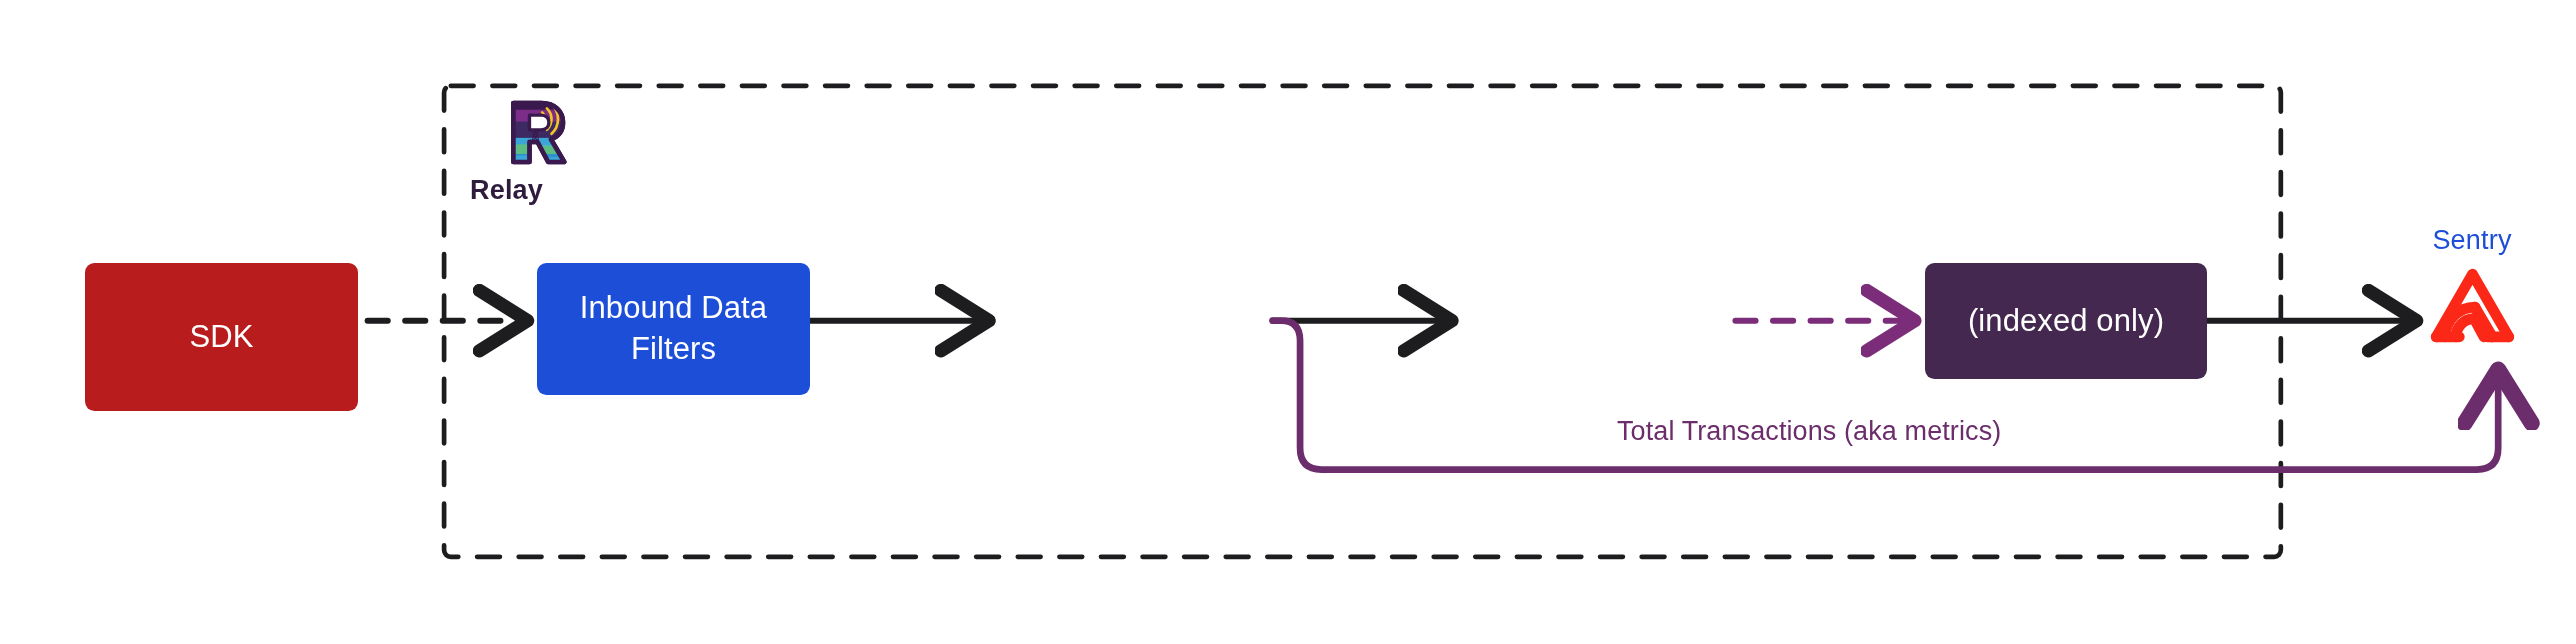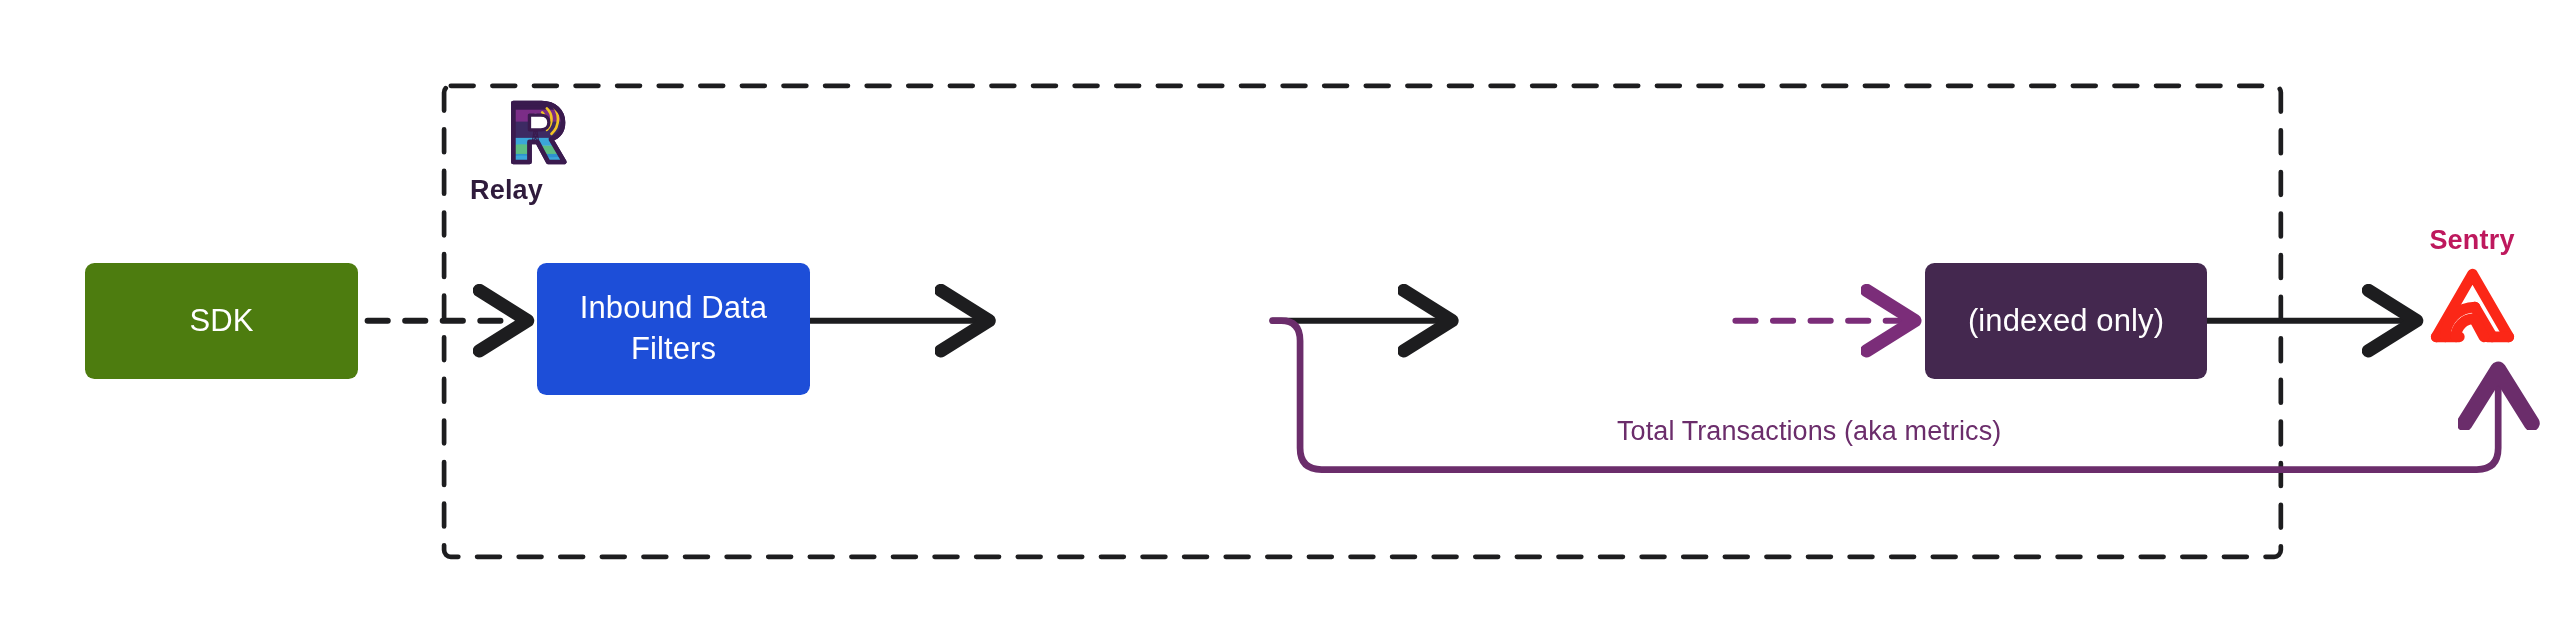--- a/index.html
+++ b/index.html
@@ -14,38 +14,38 @@
     display:flex;align-items:center;justify-content:center;
     text-align:center;
     color:#ffffff;
     font-size:31px;
     line-height:1.32;
     letter-spacing:0.1px;
     font-family:"Liberation Sans",sans-serif;
   }
   .node .lbl{display:block;}
 
-  #node-sdk      {left:85px; top:263px; width:273px;height:116px;background:#4d7c0f;}
+  #node-sdk      {left:85px; top:263px; width:273px;height:148px;background:#b91c1c;}
   #node-filters  {left:537px; top:263px; width:273px;height:132px;background:#1d4ed8;}
   #node-quotas   {left:1000px;top:263px; width:273px;height:116px;background:#44284F;}
   #node-dynamic  {left:1462px;top:263px; width:273px;height:116px;background:#6D2C6B;}
   #node-rate     {left:1925px;top:263px; width:282px;height:116px;background:#44284F;}
 
   #relay-group{position:absolute;left:470px;top:99px;width:134px;}
   #relay-logo{width:67px;height:67px;display:block;margin:0 auto;}
   #relay-label{
     display:block;text-align:left;margin-top:9.4px;
     font-size:27px;font-weight:bold;color:#2F1B3C;
     font-family:"Liberation Sans",sans-serif;letter-spacing:0.2px;
   }
 
   #sentry-group{position:absolute;left:2395px;top:225px;width:154px;}
   #sentry-label{
     display:block;text-align:center;
-    font-size:27px;font-weight:bold;color:#be185d;
+    font-size:27px;font-weight:normal;color:#1d4ed8;
     font-family:"Liberation Sans",sans-serif;letter-spacing:0.2px;
   }
   #sentry-logo{display:block;margin:5.4px auto 0;width:99px;height:89px;}
 
   #metrics-label{
     position:absolute;left:1617px;top:416px;
     font-size:27px;font-weight:normal;color:#6B2D6B;
     font-family:"Liberation Sans",sans-serif;white-space:nowrap;
     letter-spacing:0.1px;
   }

